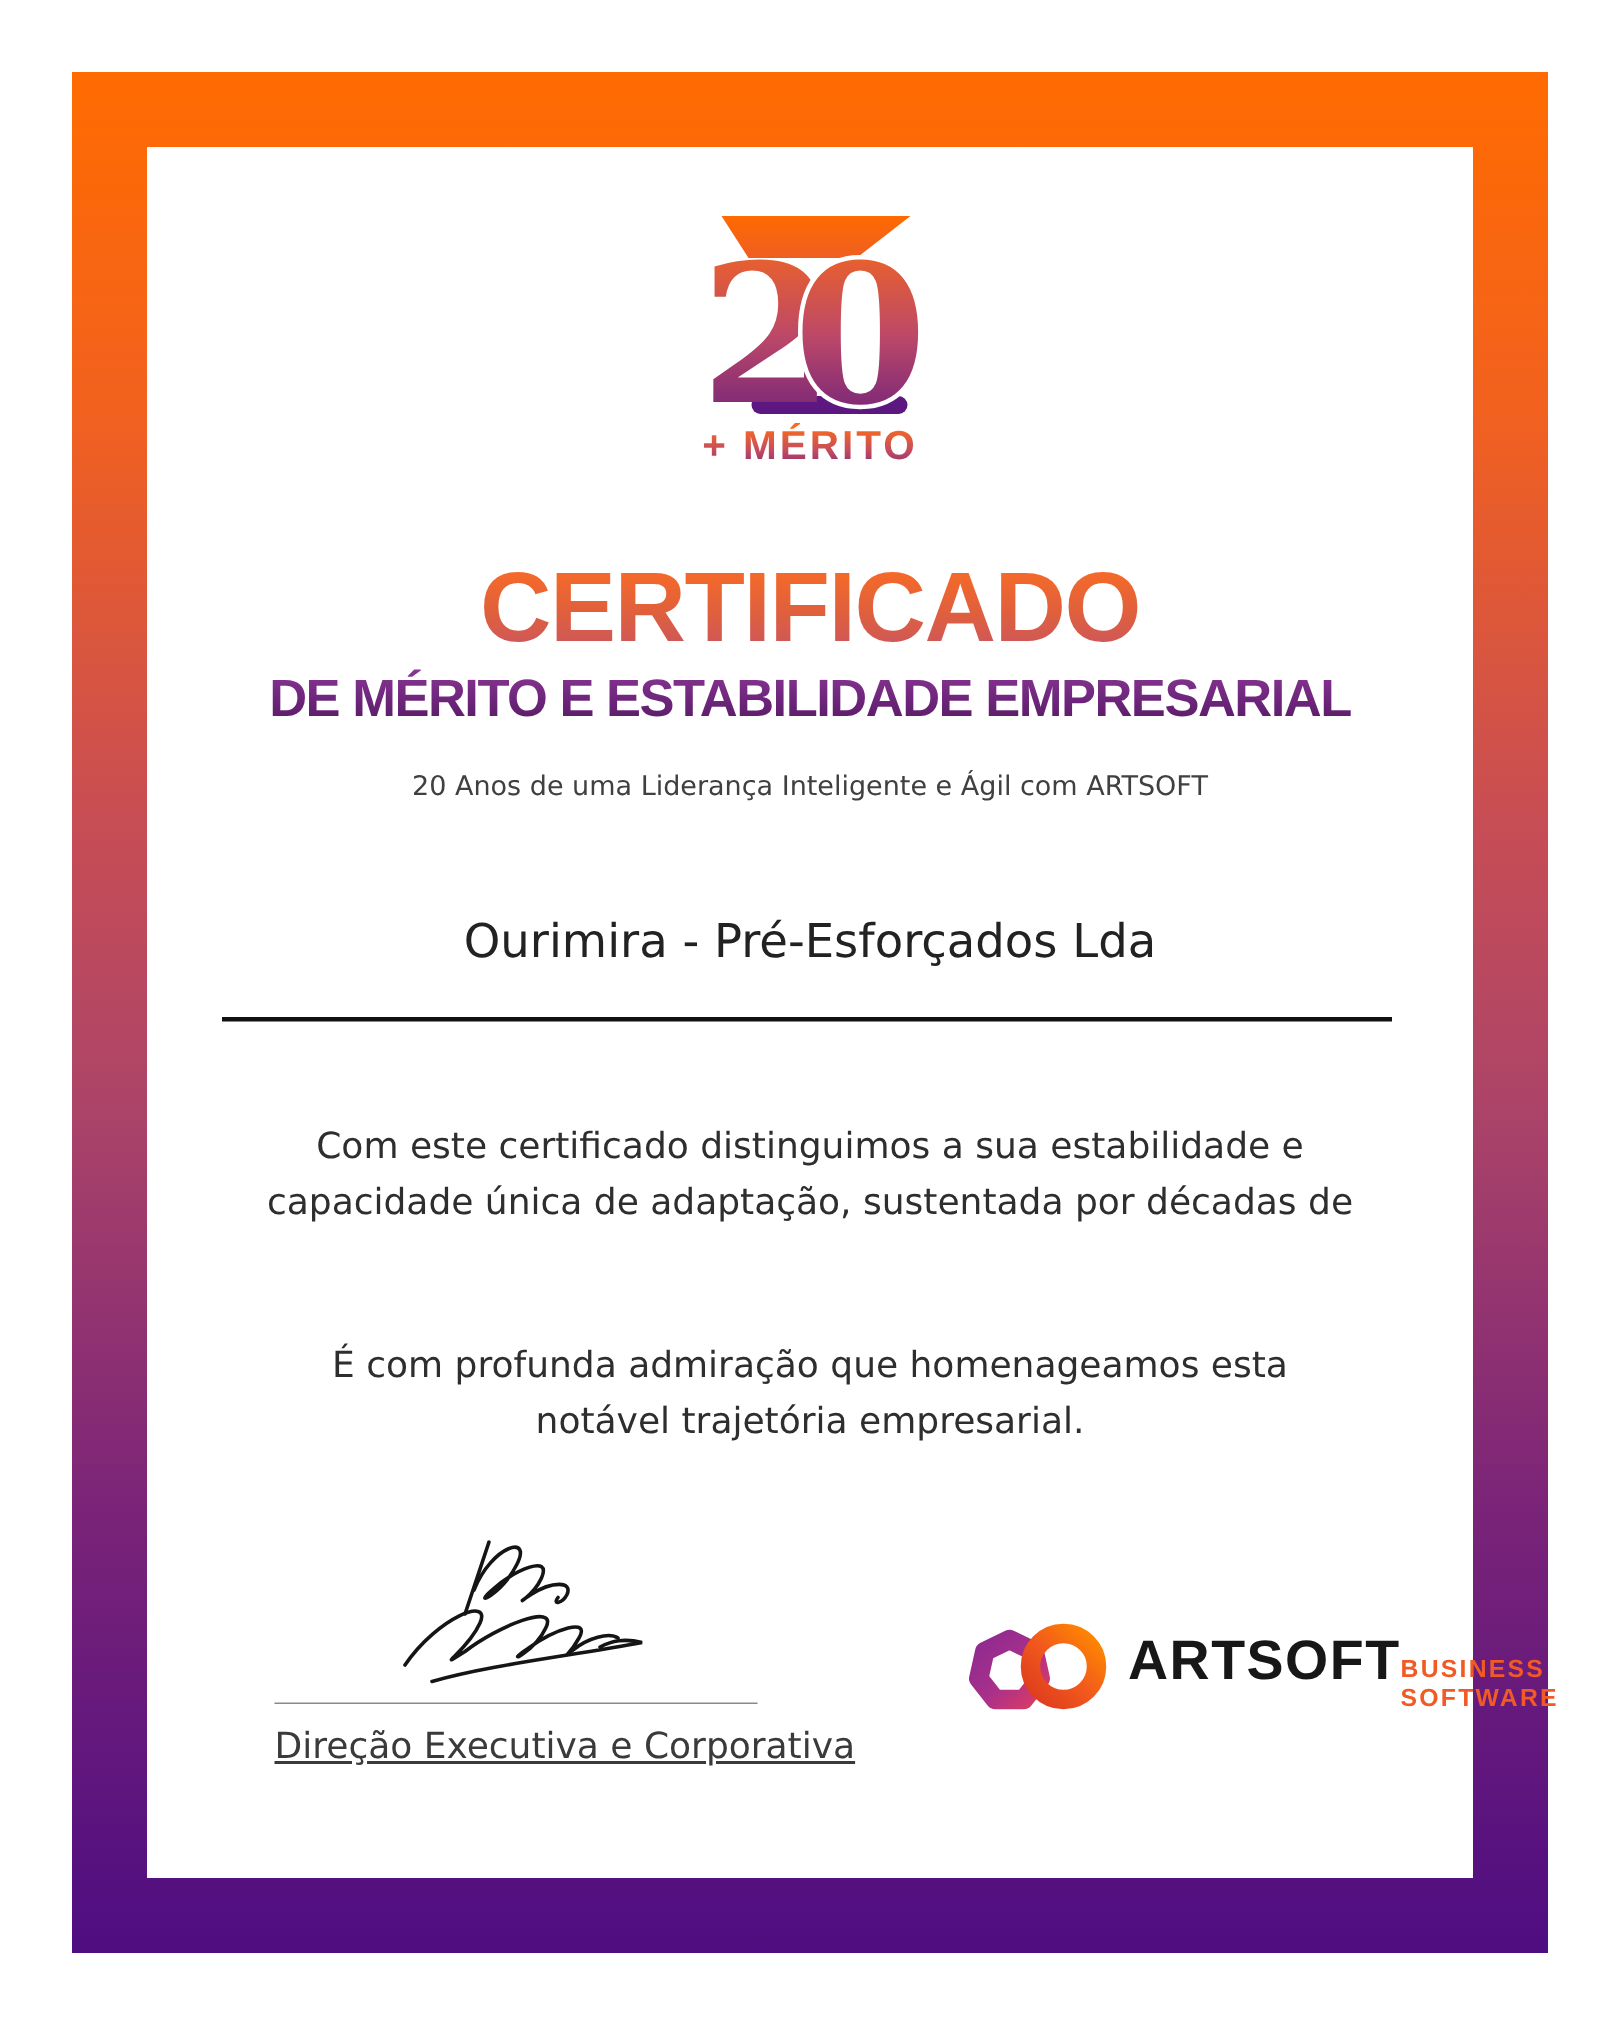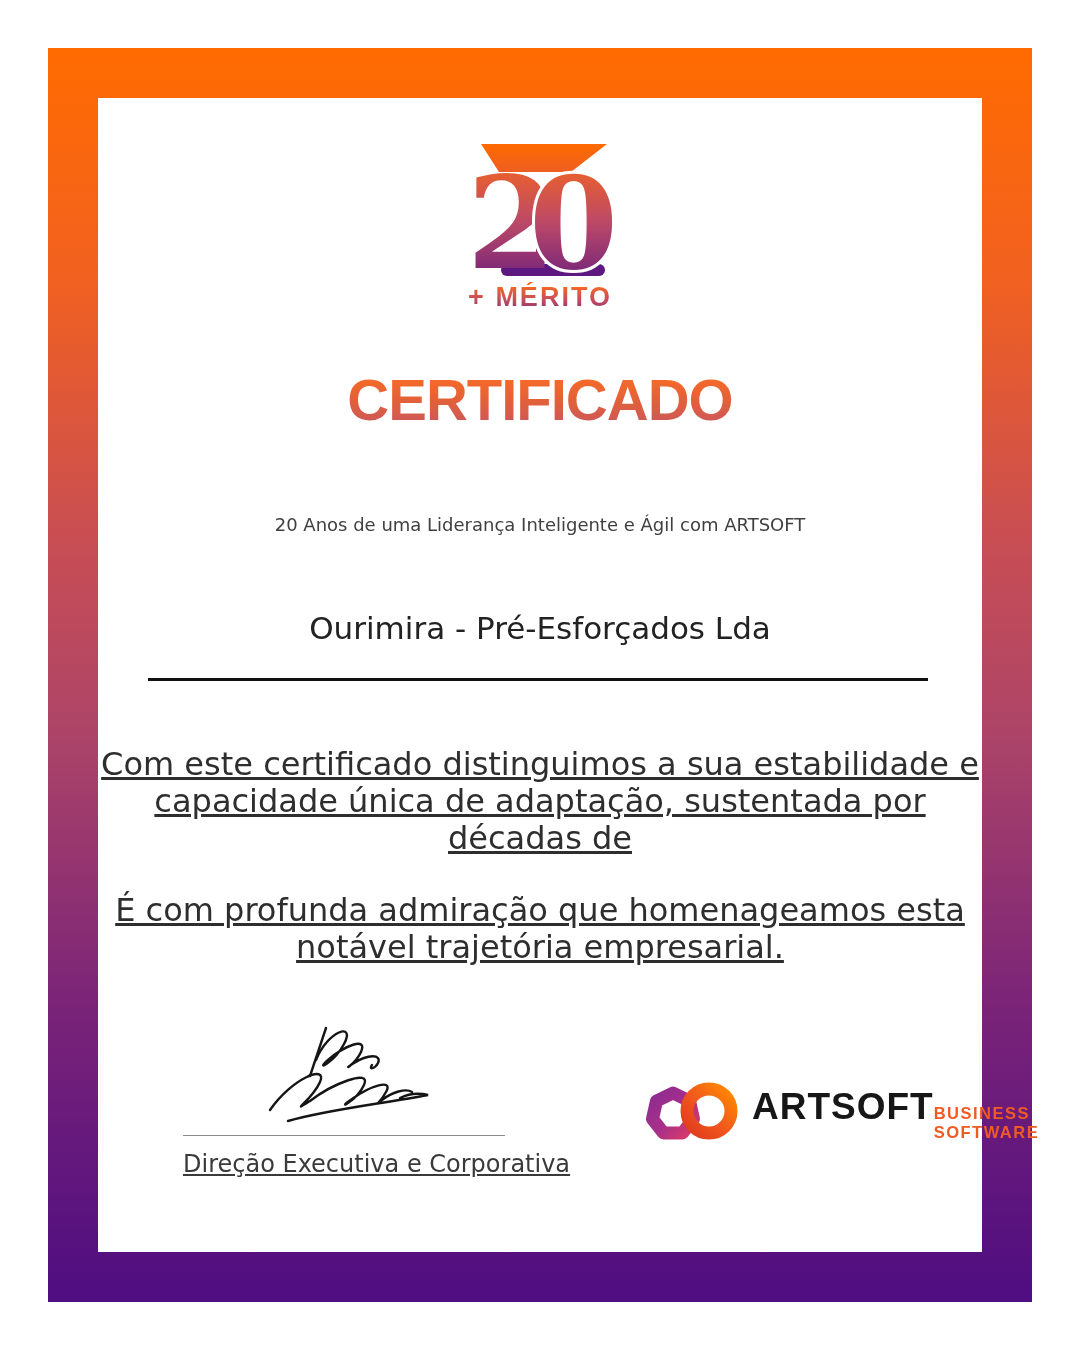--- a/index.html
+++ b/index.html
@@ -18,39 +18,39 @@
 
   .merito {
     top:184px; font-family:"Liberation Sans", sans-serif; font-weight:bold;
     font-size:27px; letter-spacing:2px; white-space:nowrap;
     background:linear-gradient(180deg,#F96A1E 10%,#C44B5F 60%,#7A2878 100%);
     -webkit-background-clip:text; background-clip:text; color:transparent;
   }
 
   .title {
     top:268px; font-family:"Liberation Sans", sans-serif; font-weight:bold;
-    font-size:58px; letter-spacing:-1px; white-space:nowrap;
+    font-size:66px; letter-spacing:-1px; white-space:nowrap;
     background:linear-gradient(180deg,#FA6C25 12%,#E0603C 55%,#C45368 100%);
     -webkit-background-clip:text; background-clip:text; color:transparent;
   }
 
   .subtitle {
     top:348px; font-family:"Liberation Sans", sans-serif; font-weight:bold;
     font-size:35px; letter-spacing:-1px; white-space:nowrap;
     background:linear-gradient(180deg,#8A3794 0%,#6B2479 55%,#531A5E 100%);
     -webkit-background-clip:text; background-clip:text; color:transparent;
   }
 
   .tagline { top:416px; font-size:18px; color:#404040; white-space:nowrap; }
 
   .company { top:512px; font-weight:normal; font-size:31px; color:#222222; white-space:nowrap; }
 
   .rule { position:absolute; top:580px; left:50px; width:780px; height:3px; background:#111111; }
 
-  .para { font-size:32px; color:#2e2e2e; line-height:37px;text-decoration:underline; }
+  .para { font-size:24px; color:#2e2e2e; line-height:37px; }
   .para1 { top:648px; }
   .para2 { top:794px; }
 
   .sig-wrap { position:absolute; top:920px; left:132px; width:240px; display:flex; justify-content:center; }
   .sig-line { position:absolute; top:1037px; left:85px; width:322px; height:1px; background:#8a8a8a; }
   .sig-label { position:absolute; top:1052px; left:85px; width:322px; text-align:center; font-size:24px; color:#3a3a3a; white-space:nowrap;text-decoration:underline; }
 
   .brand { position:absolute; top:984px; left:548px; display:flex; align-items:center; gap:14px; }
   .brand-text { display:flex; flex-direction:row; }
   .brand-name { font-family:"Liberation Sans", sans-serif; font-weight:bold; font-size:37px; letter-spacing:1px; color:#171717; line-height:38px; }
@@ -80,20 +80,21 @@
           <rect x="36" y="122" width="104" height="12" rx="6" fill="#5C1880"></rect>
           <text x="2" y="126" font-family="'DejaVu Serif', serif" font-weight="bold" font-size="128" fill="url(#g20)">2</text>
           <text x="64" y="126" font-family="'DejaVu Serif', serif" font-weight="bold" font-size="128" fill="url(#g20)" stroke="#ffffff" stroke-width="6" paint-order="stroke">0</text>
         </svg>
       </div>
 
       <div class="abs merito">+ MÉRITO</div>
 
       <div class="abs title">CERTIFICADO</div>
 
+      <div class="abs subtitle">DE MÉRITO E ESTABILIDADE EMPRESARIAL</div>
 
       <div class="abs tagline">20 Anos de uma Liderança Inteligente e Ágil com ARTSOFT</div>
 
       <div class="abs company">Ourimira - Pré-Esforçados Lda</div>
 
       <div class="rule"></div>
 
       <div class="abs para para1">
         <div>Com este certificado distinguimos a sua estabilidade e</div>
         <div>capacidade única de adaptação, sustentada por décadas de</div>

